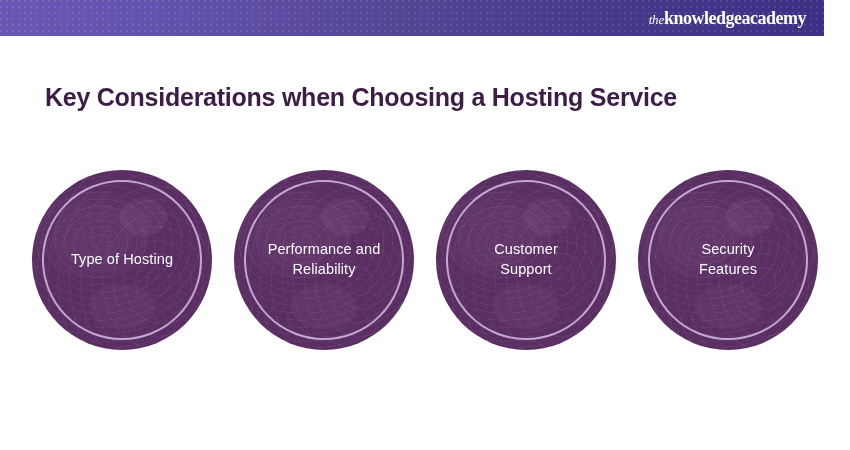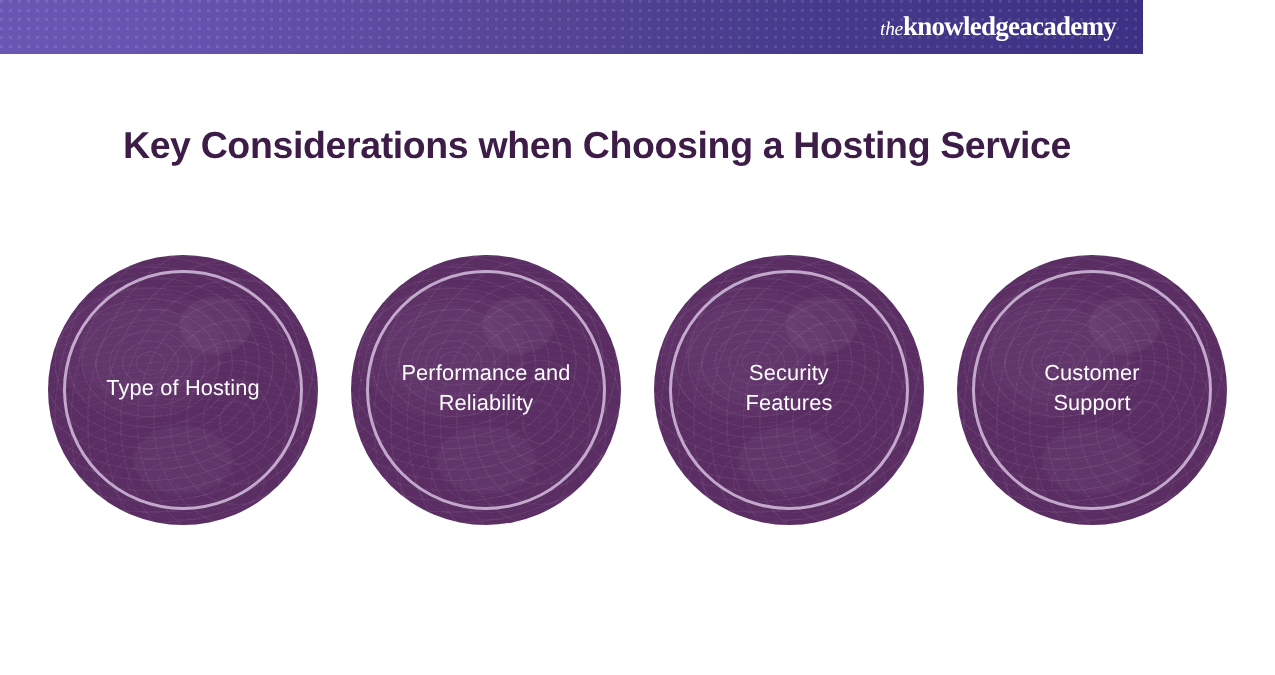--- a/index.html
+++ b/index.html
@@ -13,21 +13,21 @@
     font-family: "Liberation Sans", sans-serif;
     overflow: hidden;
     position: relative;
   }
 
   
   .header {
     position: absolute;
     top: 0;
     left: 0;
-    width: 762px;
+    width: 824px;
     height: 36px;
     background:
       radial-gradient(circle at 1px 1px, rgba(255,255,255,0.10) 1px, transparent 1.2px) 0 0 / 6px 6px,
       linear-gradient(90deg, #6a57b4 0%, #6453ae 18%, #554595 48%, #453a8c 72%, #3b3083 100%);
     overflow: hidden;
   }
   .logo {
     position: absolute;
     right: 18px;
     top: 50%;
@@ -54,21 +54,20 @@
     position: absolute;
     top: 82px;
     left: 0;
     width: 722px;
     text-align: center;
     font-size: 25px;
     font-weight: bold;
     color: #3d1c47;
     letter-spacing: -0.25px;
     line-height: 1.2;
-    padding-left: 37px;
   }
 
   
   .circle-row {
     position: absolute;
     top: 170px;
     left: 0;
     width: 850px;
     height: 182px;
     display: flex;
@@ -134,23 +133,23 @@
   </div>
 
   <div class="circle-card">
     <div class="circle-ring"></div>
     <div class="circle-label">Performance and
 Reliability</div>
   </div>
 
   <div class="circle-card">
     <div class="circle-ring"></div>
-    <div class="circle-label">Security
-Features</div>
+    <div class="circle-label">Customer
+Support</div>
   </div>
 
   <div class="circle-card">
     <div class="circle-ring"></div>
-    <div class="circle-label">Customer
-Support</div>
+    <div class="circle-label">Security
+Features</div>
   </div>
 
 </div>
 
 </body></html>

